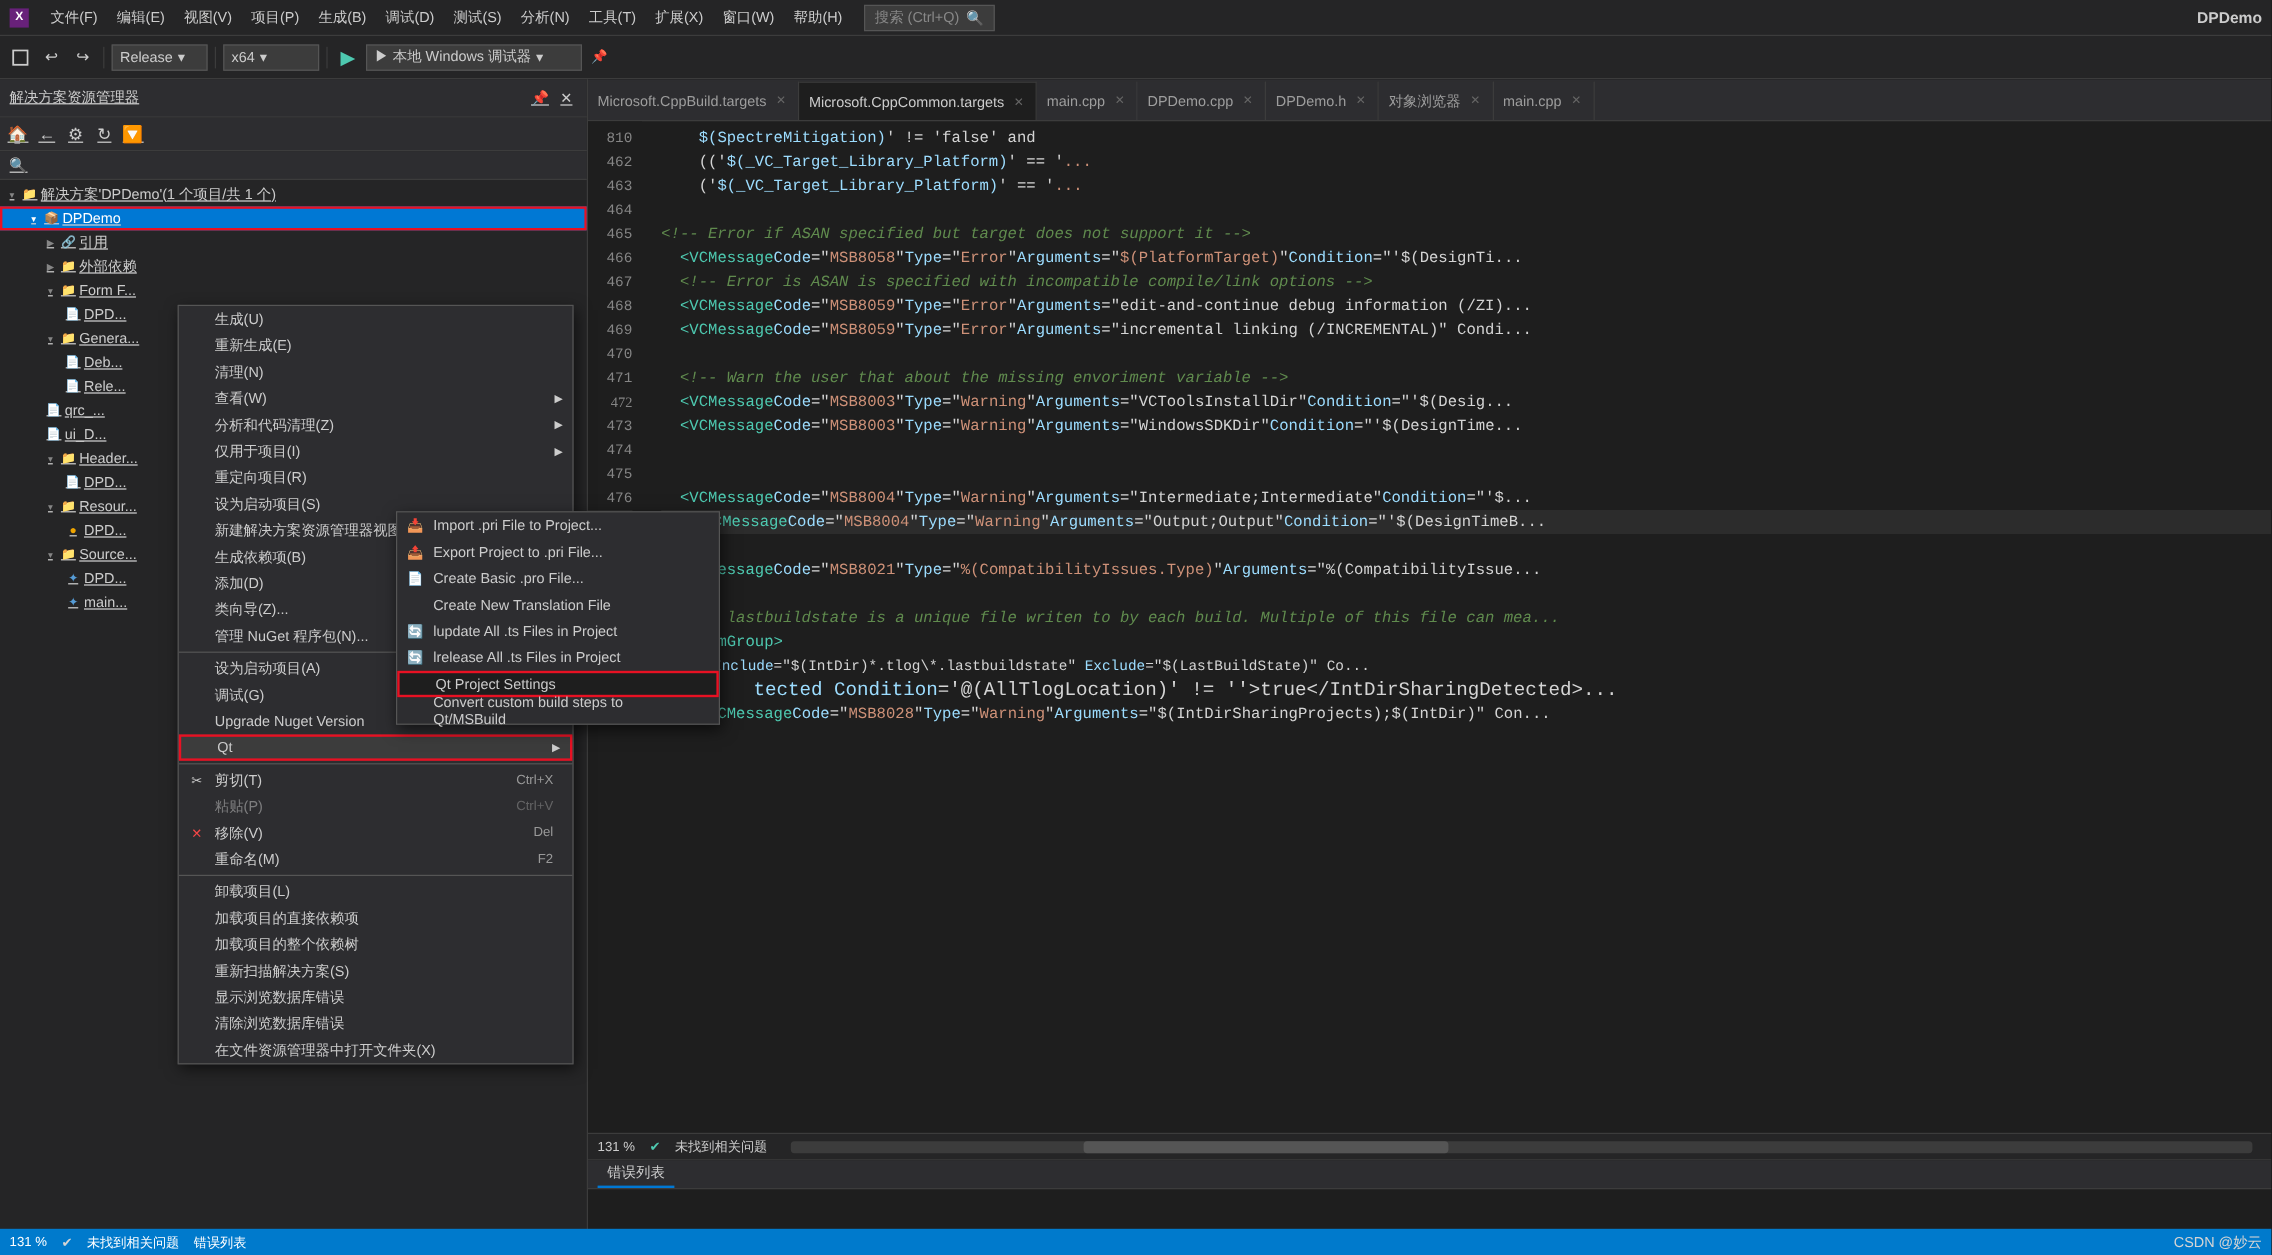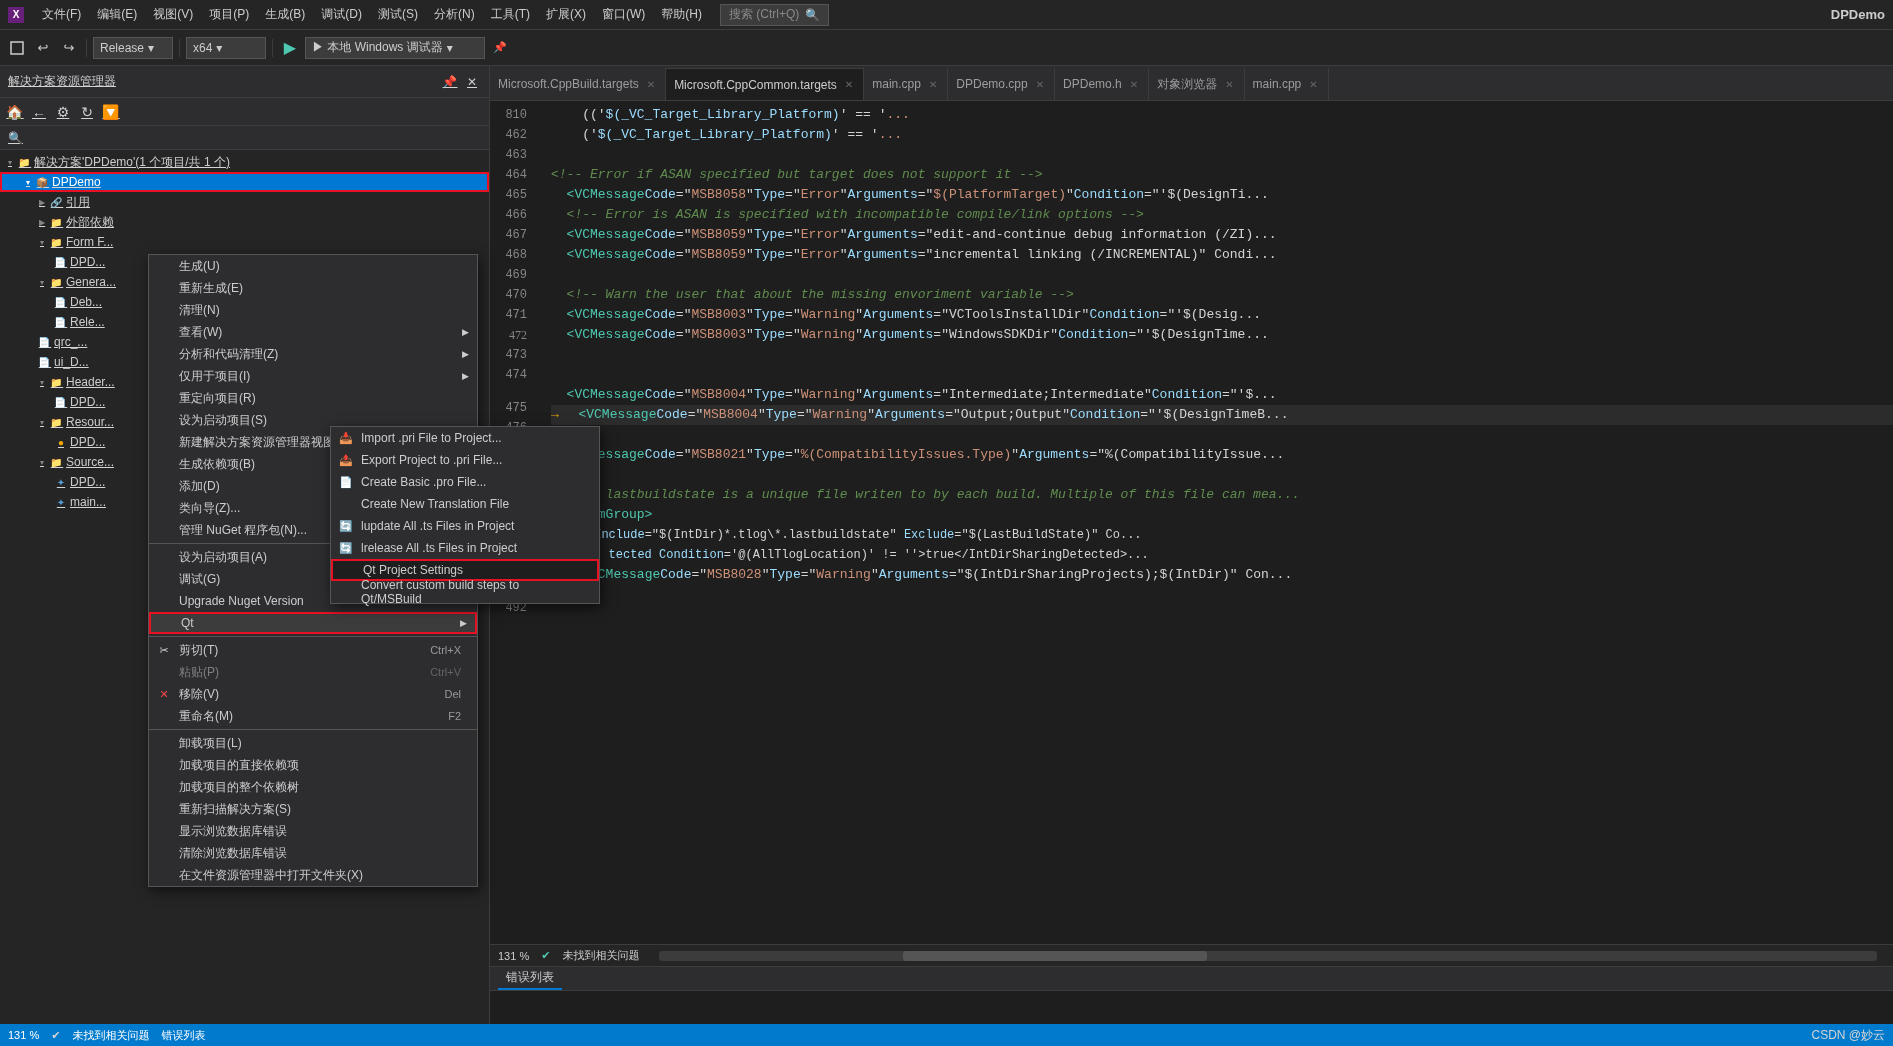--- a/index.html
+++ b/index.html
@@ -726,34 +726,39 @@
         <div style="height:20px;line-height:20px;">465</div>
         <div style="height:20px;line-height:20px;">466</div>
         <div style="height:20px;line-height:20px;">467</div>
         <div style="height:20px;line-height:20px;">468</div>
         <div style="height:20px;line-height:20px;">469</div>
         <div style="height:20px;line-height:20px;">470</div>
         <div style="height:20px;line-height:20px;">471</div>
         <div style="height:20px;line-height:20px;font-family:Liberation Serif, serif;">472</div>
         <div style="height:20px;line-height:20px;">473</div>
         <div style="height:20px;line-height:20px;">474</div>
-        <div style="height:20px;line-height:20px;margin-top:13px;">475</div>
+        <div style="height:20px;line-height:20px;">475</div>
         <div style="height:20px;line-height:20px;">476</div>
         <div style="height:20px;line-height:20px;background:#2c2c2c;">477</div>
         <div style="height:20px;line-height:20px;">478</div>
         <div style="height:20px;line-height:20px;">479</div>
         <div style="height:20px;line-height:20px;">480</div>
         <div style="height:20px;line-height:20px;">481</div>
         <div style="height:20px;line-height:20px;">482</div>
         <div style="height:20px;line-height:20px;">...</div>
         <div style="height:20px;line-height:20px;">491</div>
         <div style="height:20px;line-height:20px;">492</div>
       </div>
       <div class="code-lines">
         <div class="code-line">
+          <span style="color:#d4d4d4;">&nbsp;&nbsp;&nbsp;&nbsp;</span>
+            <span style="color:#9cdcfe;">$(SpectreMitigation)</span>
+            <span style="color:#d4d4d4;">' != 'false' and</span>
+        </div>
+        <div class="code-line">
           <span style="color:#d4d4d4;">&nbsp;&nbsp;&nbsp;&nbsp;(('</span>
             <span style="color:#9cdcfe;">$(_VC_Target_Library_Platform)</span>
             <span style="color:#d4d4d4;">' == '</span>
             <span style="color:#ce9178;">...</span>
         </div>
         <div class="code-line">
           <span style="color:#d4d4d4;">&nbsp;&nbsp;&nbsp;&nbsp;('</span>
             <span style="color:#9cdcfe;">$(_VC_Target_Library_Platform)</span>
             <span style="color:#d4d4d4;">' == '</span>
             <span style="color:#ce9178;">...</span>
@@ -902,21 +907,21 @@
           <span class="comment">&nbsp;&nbsp;&lt;!-- lastbuildstate is a unique file writen to by each build. Multiple of this file can mea...</span>
         </div>
         <div class="code-line">
           <span style="color:#d4d4d4;">&nbsp;&nbsp;</span>
             <span style="color:#4ec9b0;">&lt;ItemGroup&gt;</span>
         </div>
 
         <div style="height:20px;line-height:20px;color:#d4d4d4;font-size:12px;">
           &nbsp;&nbsp;&nbsp;&nbsp;&nbsp;&nbsp;<span style="color:#9cdcfe;">Include</span>="$(IntDir)*.tlog\*.lastbuildstate" <span style="color:#9cdcfe;">Exclude</span>="$(LastBuildState)" Co...
         </div>
-        <div style="height:20px;line-height:20px;color:#d4d4d4;font-size:12px;">
+        <div style="height:20px;line-height:20px;color:#d4d4d4;font-size:16px;">
           &nbsp;&nbsp;&nbsp;&nbsp;&nbsp;&nbsp;&nbsp;&nbsp;<span style="color:#9cdcfe;">tected</span> <span style="color:#9cdcfe;">Condition</span>='@(AllTlogLocation)' != ''&gt;true&lt;/IntDirSharingDetected&gt;...
         </div>
         <div class="code-line">
           <span style="color:#d4d4d4;">&nbsp;&nbsp;&nbsp;&nbsp;</span>
             <span style="color:#4ec9b0;">&lt;VCMessage</span> 
             <span style="color:#9cdcfe;">Code</span>
             <span style="color:#d4d4d4;">="</span>
             <span style="color:#ce9178;">MSB8028</span>
             <span style="color:#d4d4d4;">" </span>
             <span style="color:#9cdcfe;">Type</span>

